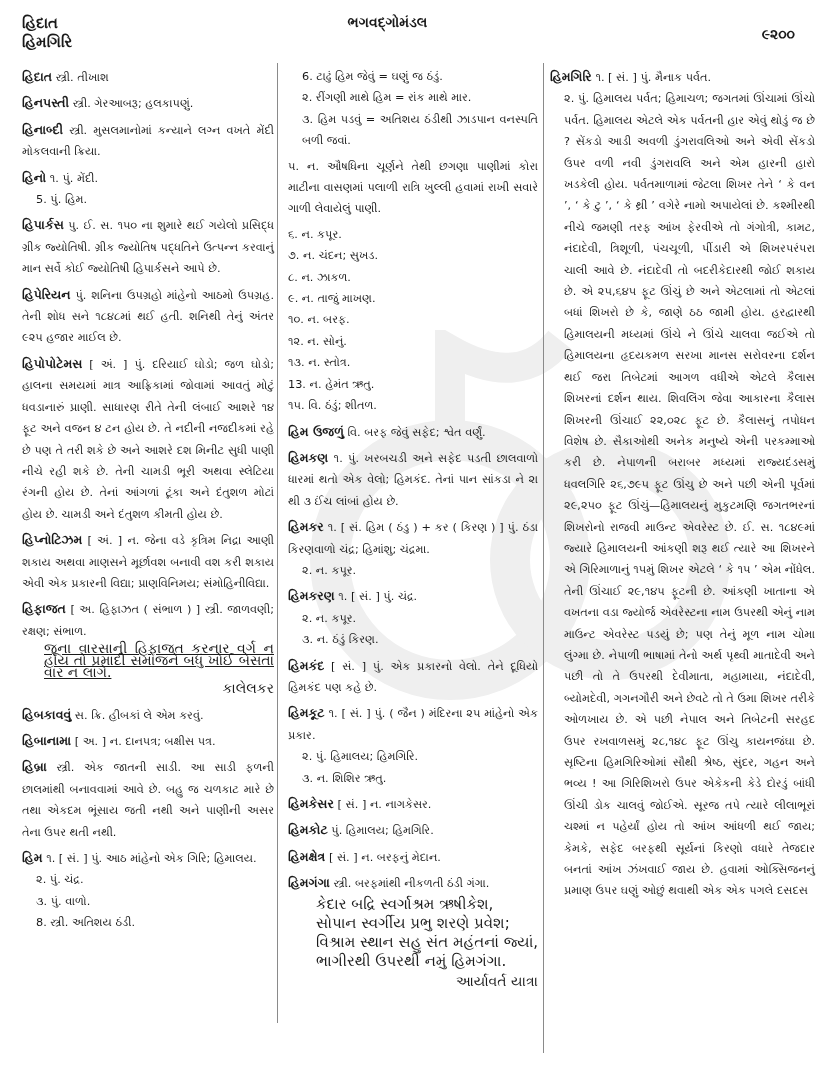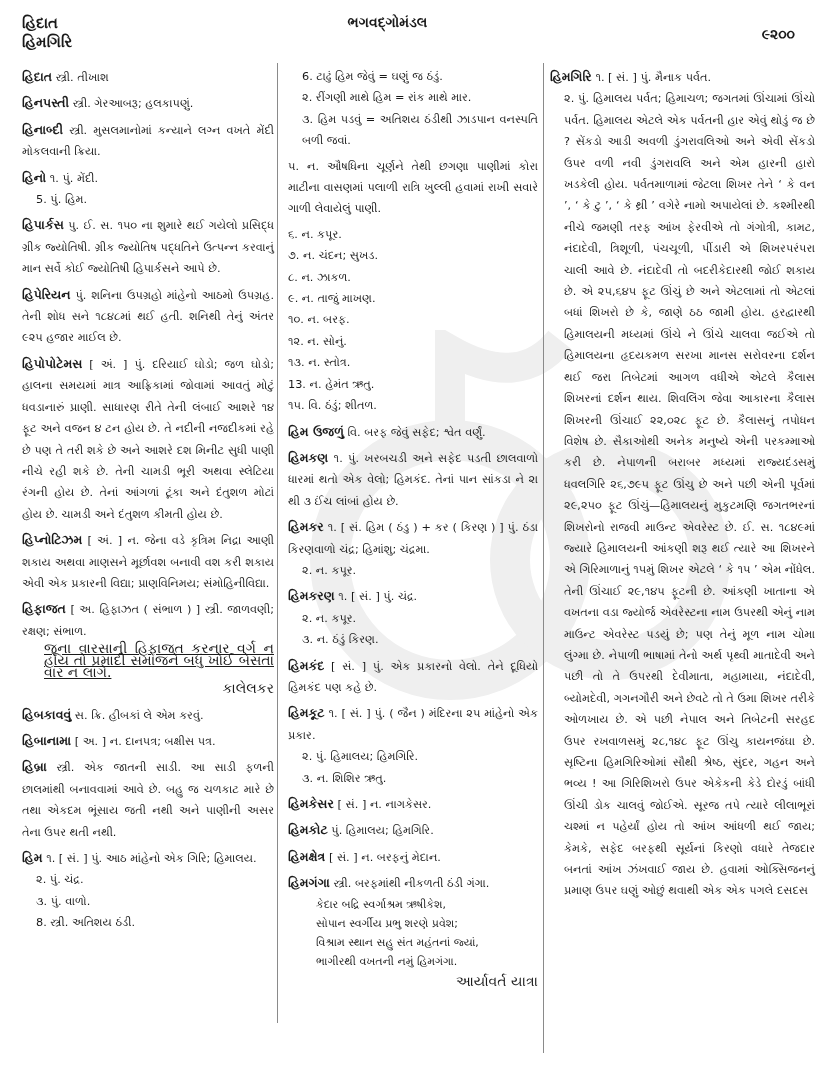--- a/index.html
+++ b/index.html
@@ -21,21 +21,21 @@
   .col3 { left:550px; width:265px; }
   .divider { position:absolute; top:63px; width:1px; background:#8a8a8a; }
   .d1 { left:277px; height:960px; }
   .d2 { left:543px; height:990px; }
   .entry { margin:4px 0 2px 0; }
   .hw { font-weight:bold; font-size:12.5px; }
   .sense { padding-left:14px; margin:0; }
   .indent { padding-left:14px; }
   .quote { padding-left:22px; font-size:14px; line-height:12px;text-decoration:underline; }
   .attr { text-align:right; font-size:14px; }
-  .verse { padding-left:28px; font-size:11px; line-height:19px; white-space:nowrap; }
+  .verse { padding-left:28px; font-size:15px; line-height:19px; white-space:nowrap; }
 </style>
 </head>
 <body>
 
 <svg class="watermark" viewBox="0 0 440 440">
   <circle cx="150" cy="230" r="120" fill="none" stroke="#efefef" stroke-width="40"></circle>
   <circle cx="310" cy="230" r="100" fill="none" stroke="#efefef" stroke-width="40"></circle>
   <path d="M150 110 L150 20 Q220 60 260 10" fill="none" stroke="#efefef" stroke-width="30"></path>
 </svg>
 
@@ -102,20 +102,20 @@
   <div class="entry"><span class="hw">હિમકૂટ</span> <span>૧. [ સં. ] પું. ( જૈન ) મંદિરના ૨૫ માંહેનો એક પ્રકાર.</span>
     <div class="sense">૨. પું. હિમાલય; હિમગિરિ.</div>
     <div class="sense">૩. ન. શિશિર ઋતુ.</div></div>
   <div class="entry"><span class="hw">હિમકેસર</span> <span>[ સં. ] ન. નાગકેસર.</span></div>
   <div class="entry"><span class="hw">હિમકોટ</span> <span>પું. હિમાલય; હિમગિરિ.</span></div>
   <div class="entry"><span class="hw">હિમક્ષેત્ર</span> <span>[ સં. ] ન. બરફનું મેદાન.</span></div>
   <div class="entry"><span class="hw">હિમગંગા</span> <span>સ્ત્રી. બરફમાંથી નીકળતી ઠંડી ગંગા.</span>
     <div class="verse">કેદાર બદ્રિ સ્વર્ગાશ્રમ ઋષીકેશ,</div>
     <div class="verse">સોપાન સ્વર્ગીય પ્રભુ શરણે પ્રવેશ;</div>
     <div class="verse">વિશ્રામ સ્થાન સહુ સંત મહંતનાં જ્યાં,</div>
-    <div class="verse">ભાગીરથી વખતની નમું હિમગંગા.</div>
+    <div class="verse">ભાગીરથી ઉપરથી નમું હિમગંગા.</div>
     <div class="attr">આર્યાવર્ત યાત્રા</div></div>
 </div>
 
 <div class="col col3">
   <div class="entry"><span class="hw">હિમગિરિ</span> <span>૧. [ સં. ] પું. મૈનાક પર્વત.</span>
     <div class="indent">૨. પું. હિમાલય પર્વત; હિમાચળ; જગતમાં ઊંચામાં ઊંચો પર્વત. હિમાલય એટલે એક પર્વતની હાર એવું થોડું જ છે ? સેંકડો આડી અવળી ડુંગરાવલિઓ અને એવી સેંકડો ઉપર વળી નવી ડુંગરાવલિ અને એમ હારની હારો ખડકેલી હોય. પર્વતમાળામાં જેટલા શિખર તેને ‘ કે વન ’, ‘ કે ટુ ’, ‘ કે થ્રી ’ વગેરે નામો અપાયેલાં છે. કશ્મીરથી નીચે જમણી તરફ આંખ ફેરવીએ તો ગંગોત્રી, કામટ, નંદાદેવી, ત્રિશૂળી, પંચચૂળી, પીંડારી એ શિખરપરંપરા ચાલી આવે છે. નંદાદેવી તો બદરીકેદારથી જોઈ શકાય છે. એ ૨૫,૬૪૫ ફૂટ ઊંચું છે અને એટલામાં તો એટલાં બધાં શિખરો છે કે, જાણે ઠઠ જામી હોય. હરદ્વારથી હિમાલયની મધ્યમાં ઊંચે ને ઊંચે ચાલવા જઈએ તો હિમાલયના હૃદયકમળ સરખા માનસ સરોવરના દર્શન થઈ જરા તિબેટમાં આગળ વધીએ એટલે કૈલાસ શિખરનાં દર્શન થાય. શિવલિંગ જેવા આકારના કૈલાસ શિખરની ઊંચાઈ ૨૨,૦૨૮ ફૂટ છે. કૈલાસનું તપોધન વિશેષ છે. સૈકાઓથી અનેક મનુષ્યે એની પરકમ્માઓ કરી છે. નેપાળની બરાબર મધ્યમાં રાજ્યદંડસમું ધવલગિરિ ૨૬,૭૯૫ ફૂટ ઊંચુ છે અને પછી એની પૂર્વમાં ૨૯,૨૫૦ ફૂટ ઊંચું—હિમાલયનું મુકુટમણિ જગતભરનાં શિખરોનો રાજવી માઉન્ટ એવરેસ્ટ છે. ઈ. સ. ૧૮૪૯માં જ્યારે હિમાલયની આંકણી શરૂ થઈ ત્યારે આ શિખરને એ ગિરિમાળાનું ૧૫મું શિખર એટલે ‘ કે ૧૫ ’ એમ નોંધેલ. તેની ઊંચાઈ ૨૯,૧૪૫ ફૂટની છે. આંકણી ખાતાના એ વખતના વડા જ્યોર્જ એવરેસ્ટના નામ ઉપરથી એનું નામ માઉન્ટ એવરેસ્ટ પડયું છે; પણ તેનું મૂળ નામ ચોમા લુંગ્મા છે. નેપાળી ભાષામાં તેનો અર્થ પૃથ્વી માતાદેવી અને પછી તો તે ઉપરથી દેવીમાતા, મહામાયા, નંદાદેવી, બ્યોમદેવી, ગગનગૌરી અને છેવટે તો તે ઉમા શિખર તરીકે ઓળખાય છે. એ પછી નેપાલ અને તિબેટની સરહદ ઉપર રખવાળસમું ૨૮,૧૪૮ ફૂટ ઊંચુ કાયનજંઘા છે. સૃષ્ટિના હિમગિરિઓમાં સૌથી શ્રેષ્ઠ, સુંદર, ગહન અને ભવ્ય ! આ ગિરિશિખરો ઉપર એકેકની કેડે દોરડું બાંધી ઊંચી ડોક ચાલવું જોઈએ. સૂરજ તપે ત્યારે લીલાભૂરાં ચશ્માં ન પહેર્યાં હોય તો આંખ આંધળી થઈ જાય; કેમકે, સફેદ બરફથી સૂર્યનાં કિરણો વધારે તેજદાર બનતાં આંખ ઝંખવાઈ જાય છે. હવામાં ઓક્સિજનનું પ્રમાણ ઉપર ઘણું ઓછું થવાથી એક એક પગલે દસદસ</div></div>
 </div>
 
 </body></html>

